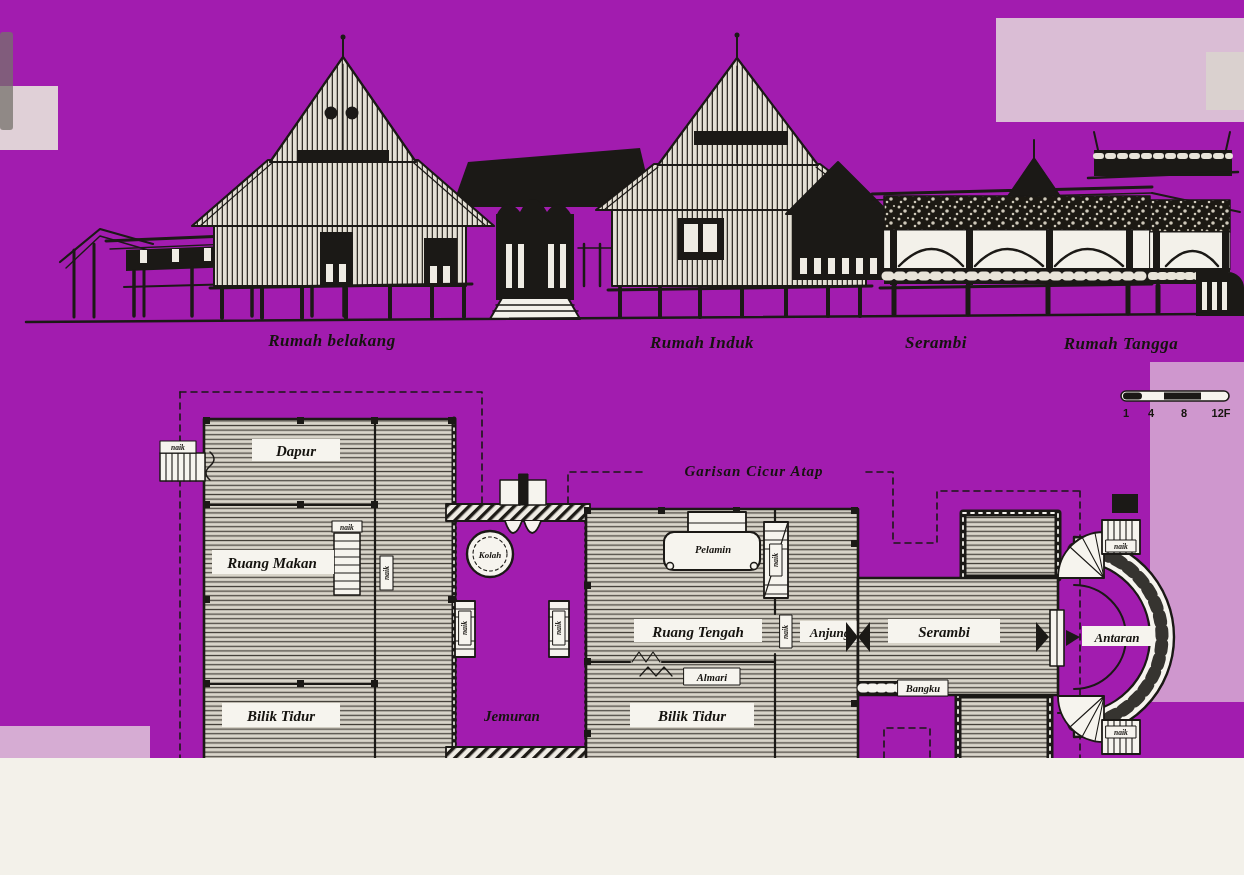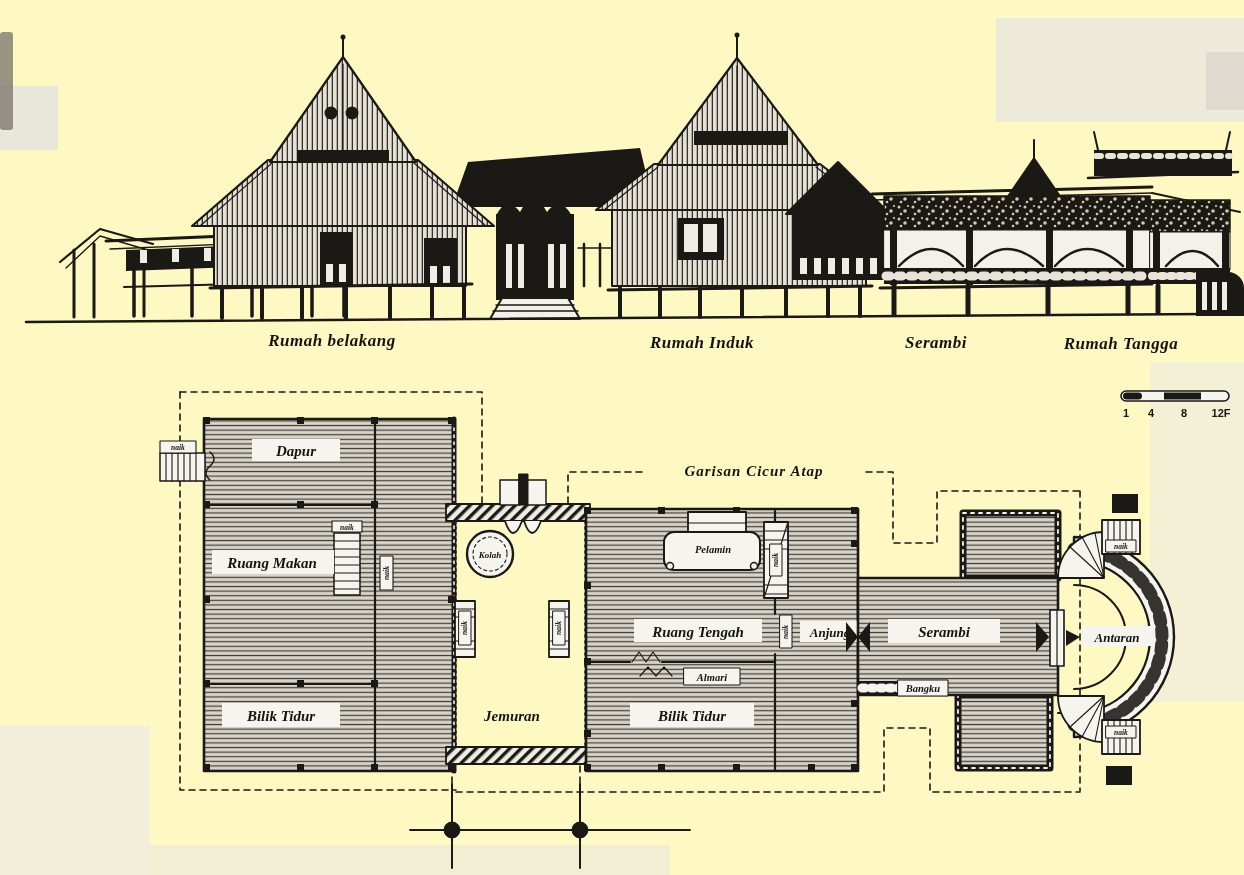--- a/index.html
+++ b/index.html
@@ -1,16 +1,16 @@
 <!DOCTYPE html>
 <html><head>
 <meta charset="utf-8">
 <style>
   html,body{margin:0;padding:0;background:#f3f1ea;}
-  .page{position:relative;width:1244px;height:875px;background:#fef9c3;overflow:hidden;
+  .page{position:relative;width:1244px;height:758px;background:#a21caf;overflow:hidden;
         font-family:"Liberation Serif",serif;}
   svg{display:block}
   .ink{fill:#1b1916}
   .paper{fill:#f6f4ee}
   text{fill:#15130f}
   .t-sec{font:italic 700 17px "Liberation Serif",serif;text-anchor:middle;letter-spacing:.5px}
   .t-room{font:italic 700 15px "Liberation Serif",serif;text-anchor:middle}
   .t-room2{font:italic 700 13px "Liberation Serif",serif;text-anchor:middle}
   .t-sm{font:italic 700 10.5px "Liberation Serif",serif;text-anchor:middle}
   .t-kolah{font:italic 700 9px "Liberation Serif",serif;text-anchor:middle}

